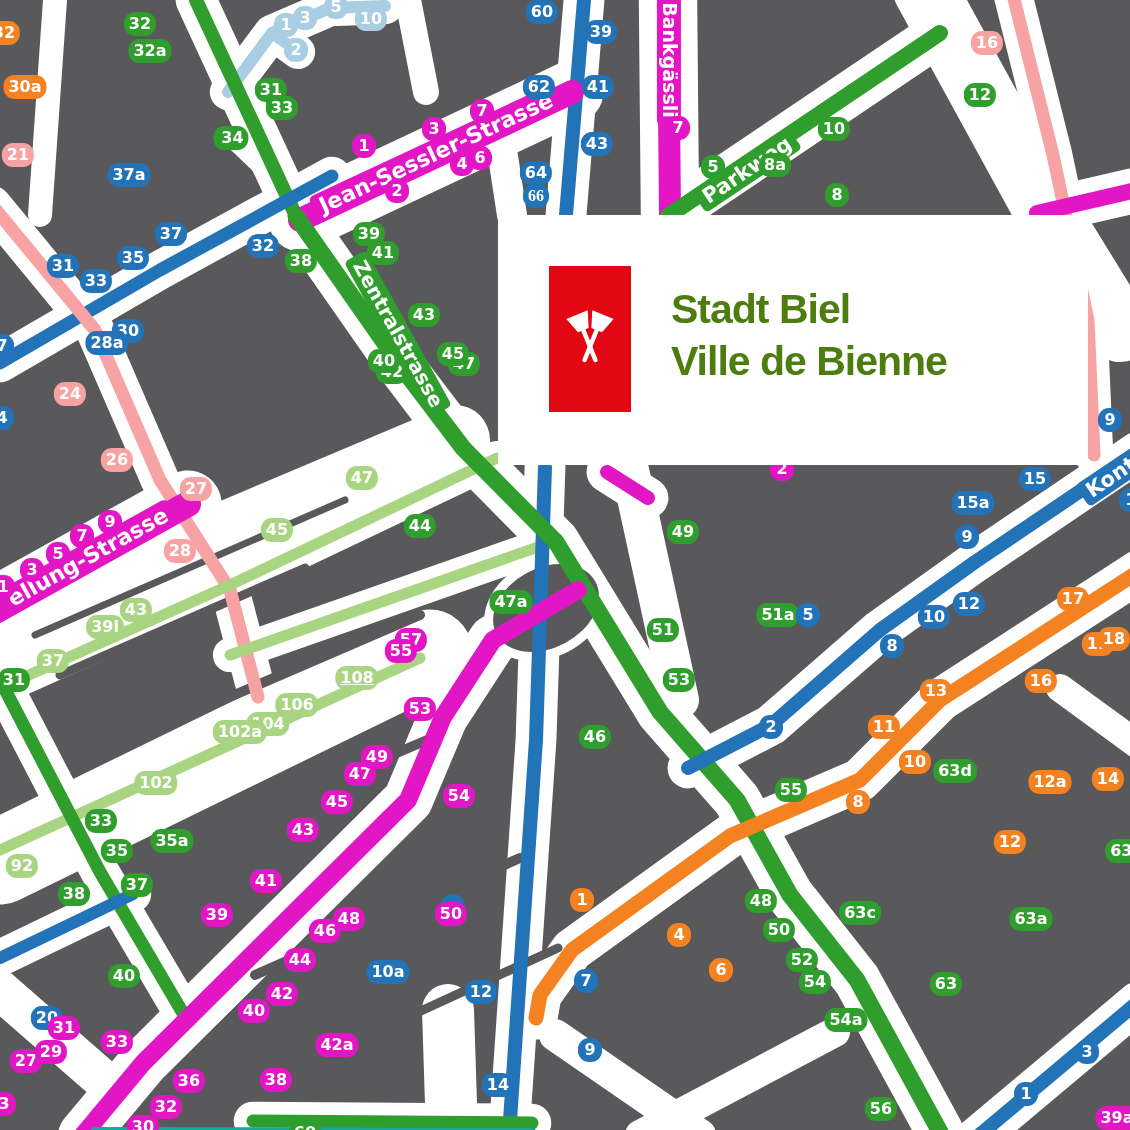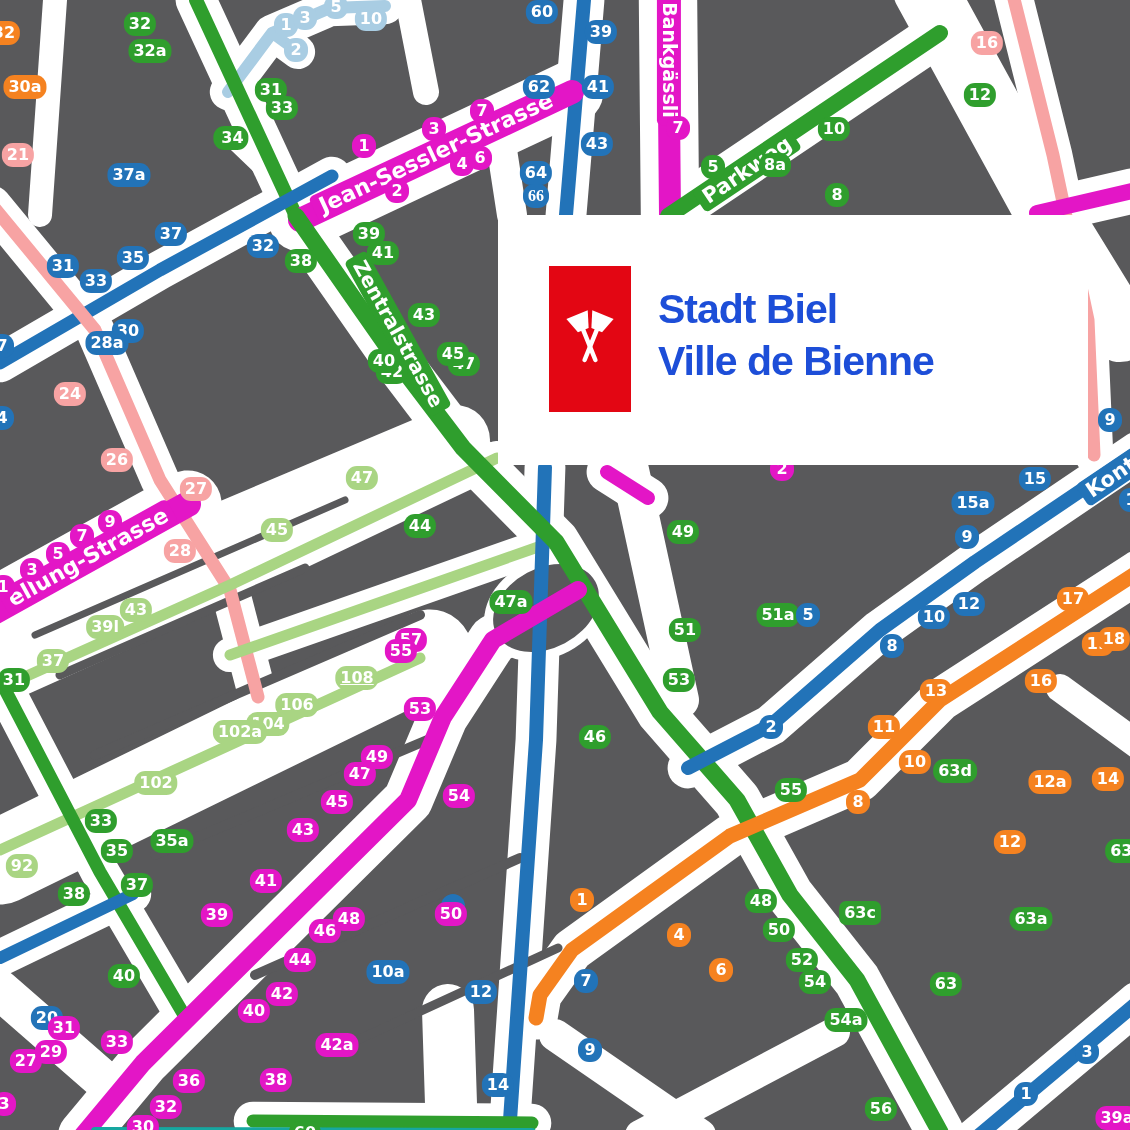--- a/index.html
+++ b/index.html
@@ -223,21 +223,21 @@
       <div class="badge" style="left: 300px; top: 960px; background: rgb(227, 22, 198);">44</div>
       <div class="badge" style="left: 282px; top: 994px; background: rgb(227, 22, 198);">42</div>
       <div class="badge" style="left: 254px; top: 1011px; background: rgb(227, 22, 198);">40</div>
       <div class="badge" style="left: 337px; top: 1045px; background: rgb(227, 22, 198);">42a</div>
       <div class="badge" style="left: 276px; top: 1080px; background: rgb(227, 22, 198);">38</div>
       <div class="badge" style="left: 388px; top: 972px; background: rgb(34, 115, 184);">10a</div>
       <div class="badge" style="left: 481px; top: 992px; background: rgb(34, 115, 184);">12</div>
       <div class="badge" style="left: 498px; top: 1085px; background: rgb(34, 115, 184);">14</div>
       <div class="badge" style="left: 782px; top: 469px; background: rgb(227, 22, 198);">2</div>
       <div class="badge" style="left: 683px; top: 532px; background: rgb(47, 158, 45);">49</div>
-      <div class="badge" style="left: 685px; top: 630px; background: rgb(47, 158, 45);">51</div>
+      <div class="badge" style="left: 663px; top: 630px; background: rgb(47, 158, 45);">51</div>
       <div class="badge" style="left: 778px; top: 615px; background: rgb(47, 158, 45);">51a</div>
       <div class="badge" style="left: 808px; top: 615px; background: rgb(34, 115, 184);">5</div>
       <div class="badge" style="left: 679px; top: 680px; background: rgb(47, 158, 45);">53</div>
       <div class="badge" style="left: 595px; top: 737px; background: rgb(47, 158, 45);">46</div>
       <div class="badge" style="left: 771px; top: 727px; background: rgb(34, 115, 184);">2</div>
       <div class="badge" style="left: 791px; top: 790px; background: rgb(47, 158, 45);">55</div>
       <div class="badge" style="left: 858px; top: 802px; background: rgb(245, 130, 32);">8</div>
       <div class="badge" style="left: 582px; top: 900px; background: rgb(245, 130, 32);">1</div>
       <div class="badge" style="left: 679px; top: 935px; background: rgb(245, 130, 32);">4</div>
       <div class="badge" style="left: 721px; top: 970px; background: rgb(245, 130, 32);">6</div>
@@ -262,21 +262,21 @@
       <div class="badge" style="left: 1114px; top: 639px; background: rgb(245, 130, 32);">18</div>
       <div class="badge" style="left: 1041px; top: 681px; background: rgb(245, 130, 32);">16</div>
       <div class="badge" style="left: 936px; top: 691px; background: rgb(245, 130, 32);">13</div>
       <div class="badge" style="left: 884px; top: 727px; background: rgb(245, 130, 32);">11</div>
       <div class="badge" style="left: 915px; top: 762px; background: rgb(245, 130, 32);">10</div>
       <div class="badge" style="left: 955px; top: 771px; background: rgb(47, 158, 45);">63d</div>
       <div class="badge" style="left: 1050px; top: 782px; background: rgb(245, 130, 32);">12a</div>
       <div class="badge" style="left: 1108px; top: 779px; background: rgb(245, 130, 32);">14</div>
       <div class="badge" style="left: 1010px; top: 842px; background: rgb(245, 130, 32);">12</div>
       <div class="badge" style="left: 1127px; top: 851px; background: rgb(47, 158, 45);">63b</div>
-      <div class="badge" style="left: 860px; top: 913px; background: rgb(47, 158, 45); border-radius: 7px;">63c</div>
+      <div class="badge" style="left: 860px; top: 913px; background: rgb(47, 158, 45);">63c</div>
       <div class="badge" style="left: 1031px; top: 919px; background: rgb(47, 158, 45);">63a</div>
       <div class="badge" style="left: 946px; top: 984px; background: rgb(47, 158, 45);">63</div>
       <div class="badge" style="left: 1087px; top: 1052px; background: rgb(34, 115, 184);">3</div>
       <div class="badge" style="left: 1026px; top: 1094px; background: rgb(34, 115, 184);">1</div>
       <div class="badge" style="left: 1117px; top: 1118px; background: rgb(227, 22, 198);">39a</div>
       <div class="badge" style="left: 124px; top: 976px; background: rgb(47, 158, 45);">40</div>
       <div class="badge" style="left: 47px; top: 1018px; background: rgb(34, 115, 184);">20</div>
       <div class="badge" style="left: 26px; top: 1061px; background: rgb(227, 22, 198);">27</div>
       <div class="badge" style="left: 51px; top: 1052px; background: rgb(227, 22, 198);">29</div>
       <div class="badge" style="left: 64px; top: 1028px; background: rgb(227, 22, 198);">31</div>
@@ -296,18 +296,18 @@
             <rect x="46.5" y="12" width="7" height="76" rx="3.5"></rect>
             <path d="M32 8 L68 8 L59 34 L41 34 Z"></path>
           </g>
           <g transform="rotate(-22 50 62)">
             <rect x="46.5" y="12" width="7" height="76" rx="3.5"></rect>
             <path d="M32 8 L68 8 L59 34 L41 34 Z"></path>
           </g>
         </g>
       </svg>
     </div>
-    <div class="banner-text" id="banner-text" style="color: #1d4ed8;">
+    <div class="banner-text" id="banner-text" style="color: #4d7c0f; margin-left: 13px;">
       <div>Stadt Biel</div>
       <div>Ville de Bienne</div>
     </div>
   </div>
 </div>
 
 </body></html>

